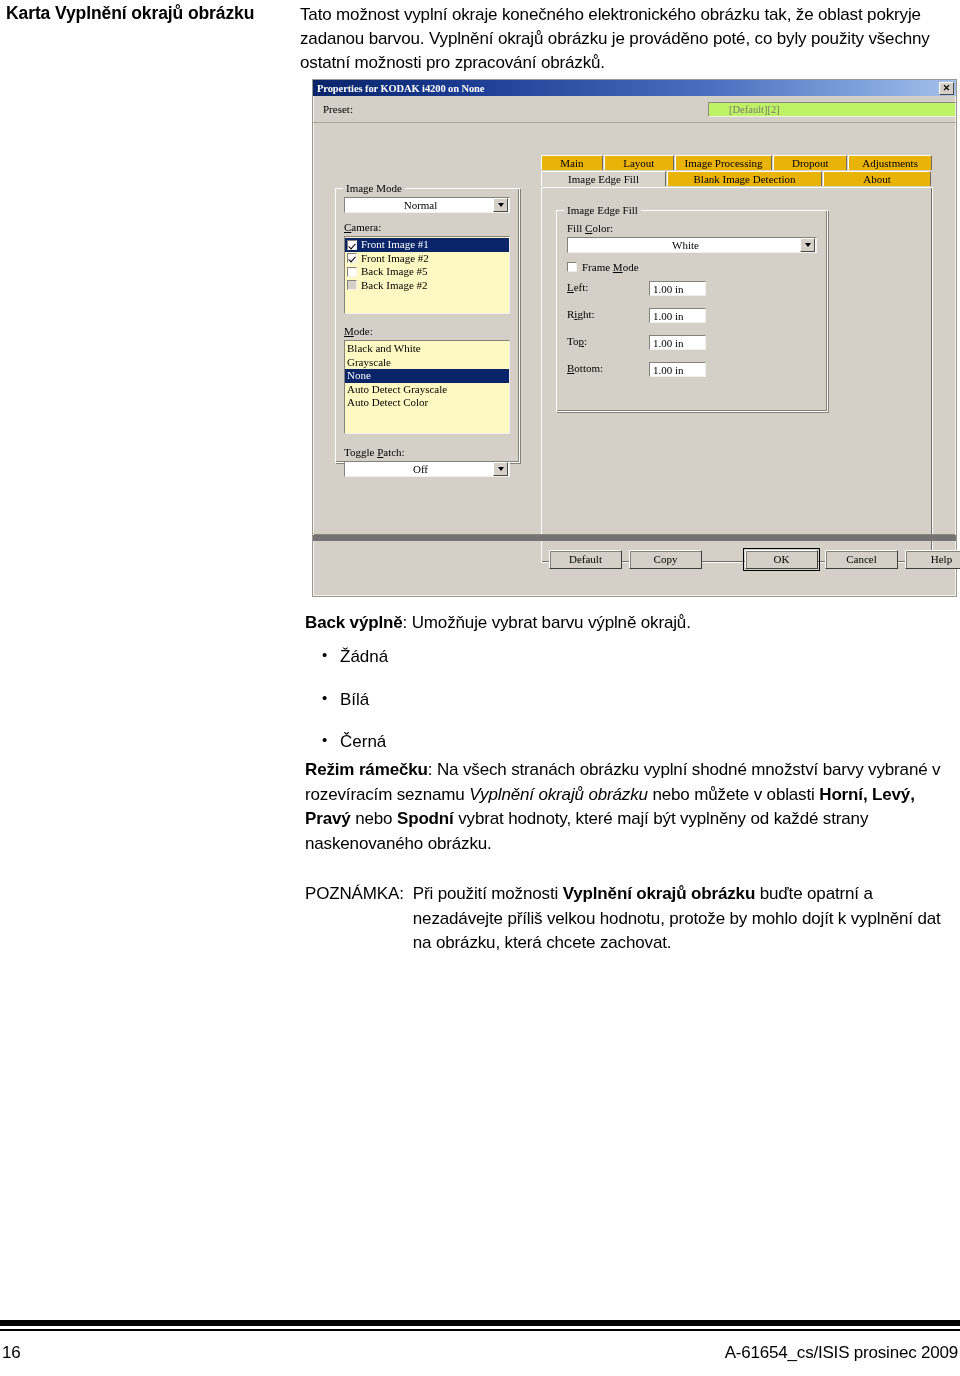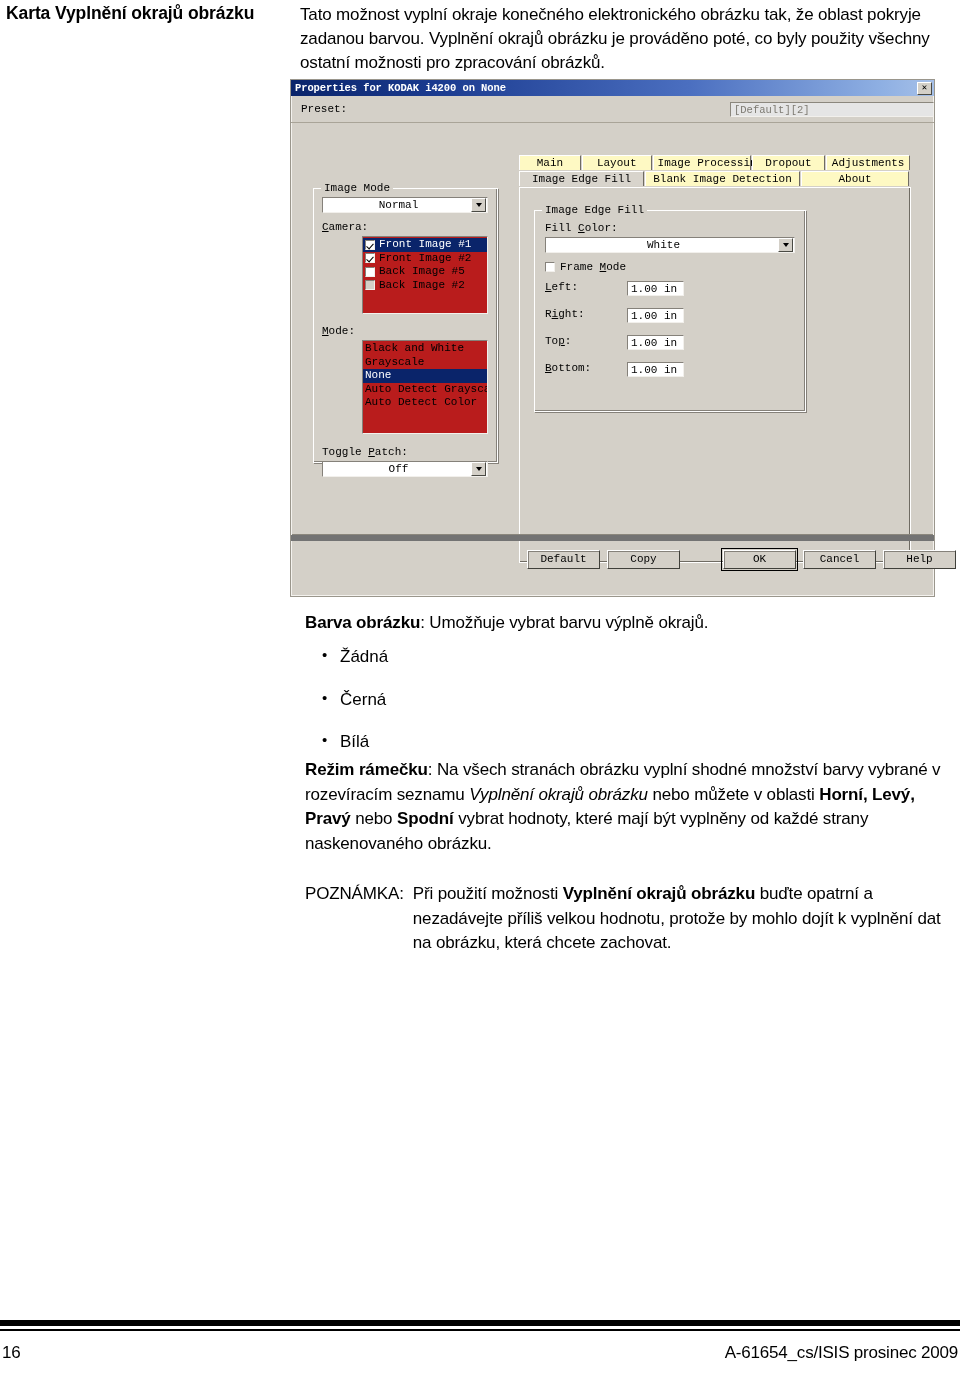--- a/index.html
+++ b/index.html
@@ -39,28 +39,28 @@
     top: 3px;
     width: 650px;
     font-size: 17px;
     line-height: 1.42;
     letter-spacing: -0.15px;
   }
 
   
   .win-dialog {
     position: absolute;
-    left: 290px;
+    left: 312px;
     top: 79px;
     width: 645px;
     height: 518px;
     background: #d4d0c8;
     border: 1px solid #9a968c;
     box-shadow: 0 0 0 1px #f4f2ee inset;
-    font-family: Liberation Mono, monospace;
+    font-family: Liberation Serif, serif;
     font-size: 10.5px;
     color: #000;
     box-sizing: border-box;
   }
 
   .win-titlebar {
     height: 16px;
     background: linear-gradient(to right, #0a246a 0%, #1a3a8f 22%, #4b6fc0 62%, #8fb0e3 92%, #a6c0e8 100%);
     display: flex;
     align-items: center;
@@ -100,29 +100,29 @@
     padding-left: 10px;
     border-bottom: 1px solid #a9a498;
     box-sizing: border-box;
     justify-content: space-between;
   }
   .preset-label {
     font-size: 11px;
     width: 90px;
   }
   .preset-field {
-    width: 204px;
+    width: 248px;
     height: 15px;
-    background: #e5e5e5;
+    background: #bef264;
     border: 1px solid #8b877d;
     border-right-color: #f2f0ec;
     border-bottom-color: #f2f0ec;
     color: #7d7a72;
     font-size: 10.5px;
-    padding-left: 3px;
+    padding-left: 20px;
     line-height: 14px;
     box-sizing: border-box;
   }
 
   
   .win-body {
     position: relative;
     height: 454px;
   }
 
@@ -189,28 +189,27 @@
     box-sizing: border-box;
   }
   .arrow-glyph {
     width: 0; height: 0;
     border-left: 3.5px solid transparent;
     border-right: 3.5px solid transparent;
     border-top: 4px solid #000;
   }
 
   .listbox {
-    background: #b91c1c;
+    background: #fef9c3;
     border: 1px solid #85817a;
     border-right-color: #f2f0ec;
     border-bottom-color: #f2f0ec;
     box-sizing: border-box;
     overflow: hidden;
     padding: 1px 0 0 0;
-    margin-left: 40px;
   }
   .list-item {
     height: 13.5px;
     line-height: 13.5px;
     font-size: 11px;
     padding-left: 2px;
     display: flex;
     align-items: center;
     white-space: nowrap;
   }
@@ -254,21 +253,21 @@
     width: 392px;
     height: 408px;
   }
 
   .tab-strip { display: flex; height: 15px; }
   .tab {
     height: 15px;
     line-height: 14px;
     font-size: 11px;
     text-align: center;
-    background: #fef9c3;
+    background: #eab308;
     border: 1px solid #ffffff;
     border-right-color: #6f6b63;
     border-bottom: none;
     box-sizing: border-box;
     white-space: nowrap;
     padding: 0 4px;
     margin-right: 1px;
   }
   .tab.active {
     background: #d8d4cc;
@@ -578,27 +577,27 @@
         <span class="btn" style="left:316px;width:73px;">Copy</span>
         <span class="btn default-focus" style="left:432px;width:73px;">OK</span>
         <span class="btn" style="left:512px;width:73px;">Cancel</span>
         <span class="btn" style="left:592px;width:73px;">Help</span>
       </div>
 
     </div>
   </div>
 
   <div class="para" style="left:305px;top:611px;width:640px;">
-    <b class="bd">Barva obrázku</b><span>: Umožňuje vybrat barvu výplně okrajů.</span>
+    <b class="bd">Back výplně</b><span>: Umožňuje vybrat barvu výplně okrajů.</span>
   </div>
 
   <div class="bullets">
     <div class="bullet">Žádná</div>
+    <div class="bullet">Bílá</div>
     <div class="bullet">Černá</div>
-    <div class="bullet">Bílá</div>
   </div>
 
   <div class="para" style="left:305px;top:758px;width:645px;">
     <b class="bd">Režim rámečku</b><span>: Na všech stranách obrázku vyplní shodné množství barvy vybrané v rozevíracím seznamu </span><i class="it">Vyplnění okrajů obrázku</i><span> nebo můžete v oblasti </span><b class="bd">Horní, Levý, Pravý</b><span> nebo </span><b class="bd">Spodní</b><span> vybrat hodnoty, které mají být vyplněny od každé strany naskenovaného obrázku.</span>
   </div>
 
   <div class="note-block">
     <span class="note-label">POZNÁMKA:</span>
     <span class="note-text"><span>Při použití možnosti </span><b class="bd">Vyplnění okrajů obrázku</b><span> buďte opatrní a nezadávejte příliš velkou hodnotu, protože by mohlo dojít k vyplnění dat na obrázku, která chcete zachovat.</span></span>
   </div>

